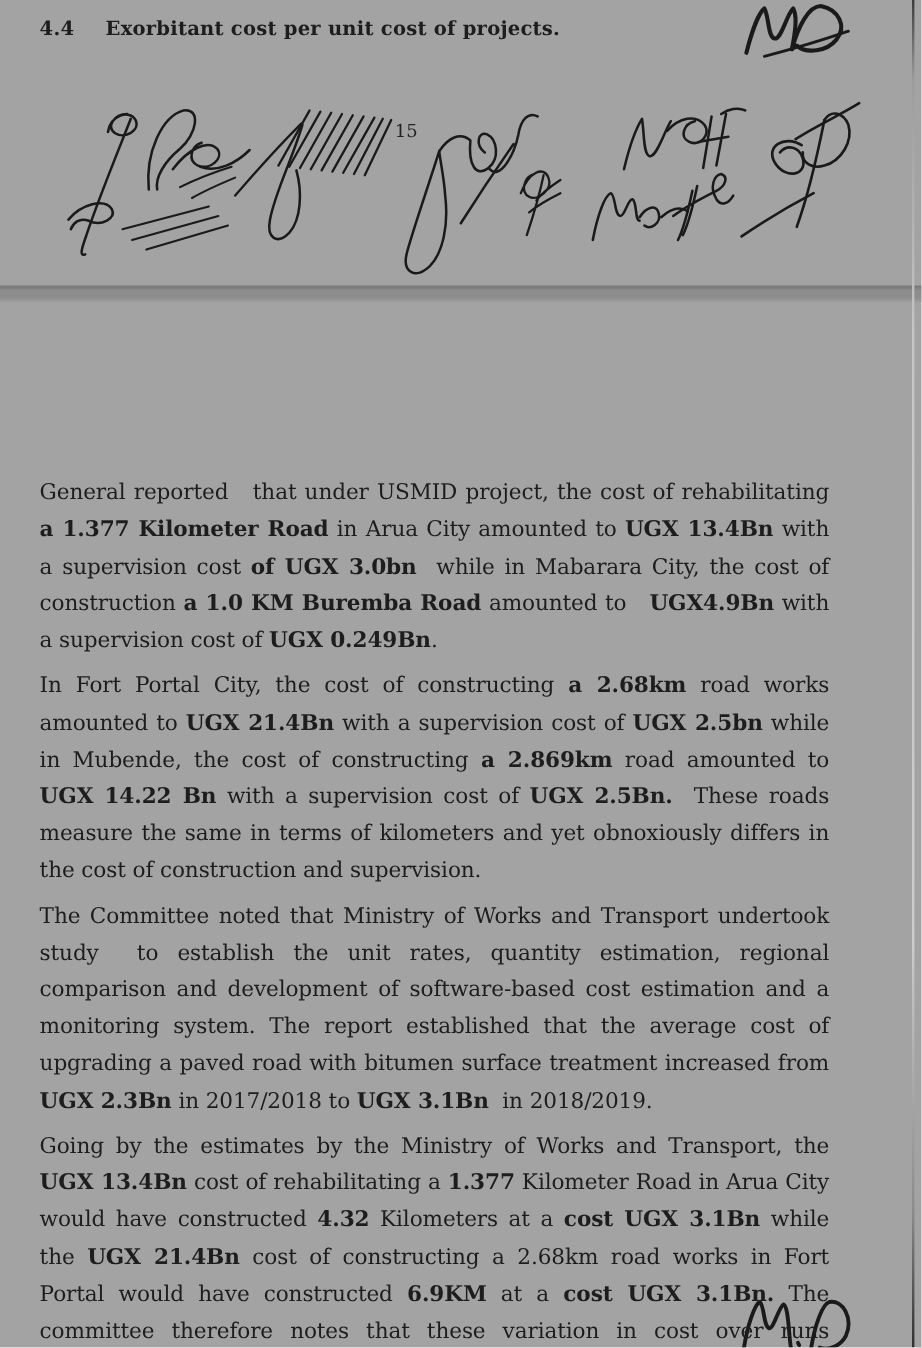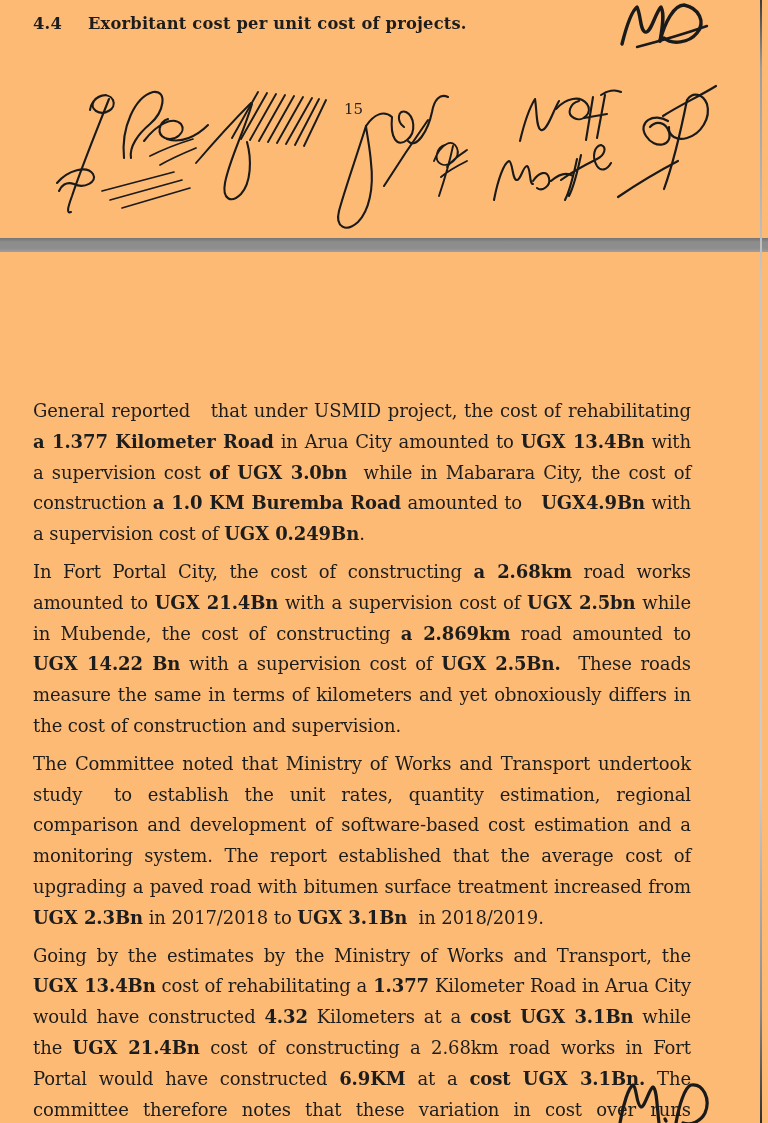--- a/index.html
+++ b/index.html
@@ -1,35 +1,35 @@
 <!DOCTYPE html>
 <html><head>
 <meta charset="utf-8">
 <style>
   html,body{margin:0;padding:0;background:#ffffff;}
   .page{
     position:relative;
     width:768px;height:1123px;
-    background:#fdba74;
+    background:#a3a3a3;
     overflow:hidden;
     font-family:"DejaVu Serif", serif;
     color:#1d1d1d;
   }
   .heading{
     position:absolute;top:14px;left:33px;width:680px;
     font-weight:bold;font-size:16.3px;letter-spacing:.2px;
   }
   .heading .num{display:inline-block;margin-right:26px;}
   .intro{
     position:absolute;top:42px;left:33px;width:658px;
     font-size:15.8px;line-height:31.5px;letter-spacing:-0.1px;
     text-align:justify;text-align-last:justify;margin:0;
   }
   .pageno{
-    position:absolute;left:344px;top:100px;
+    position:absolute;left:329px;top:100px;
     font-size:15px;color:#222;
   }
   .handwriting{
     position:absolute;left:0;top:0;width:768px;height:1123px;
     pointer-events:none;
   }
   .separator{
     position:absolute;left:0;top:238px;width:768px;height:14px;
     background:linear-gradient(to bottom,#747474 0%,#8d8d8d 30%,#8d8d8d 72%,#9e9e9e 100%);
   }

